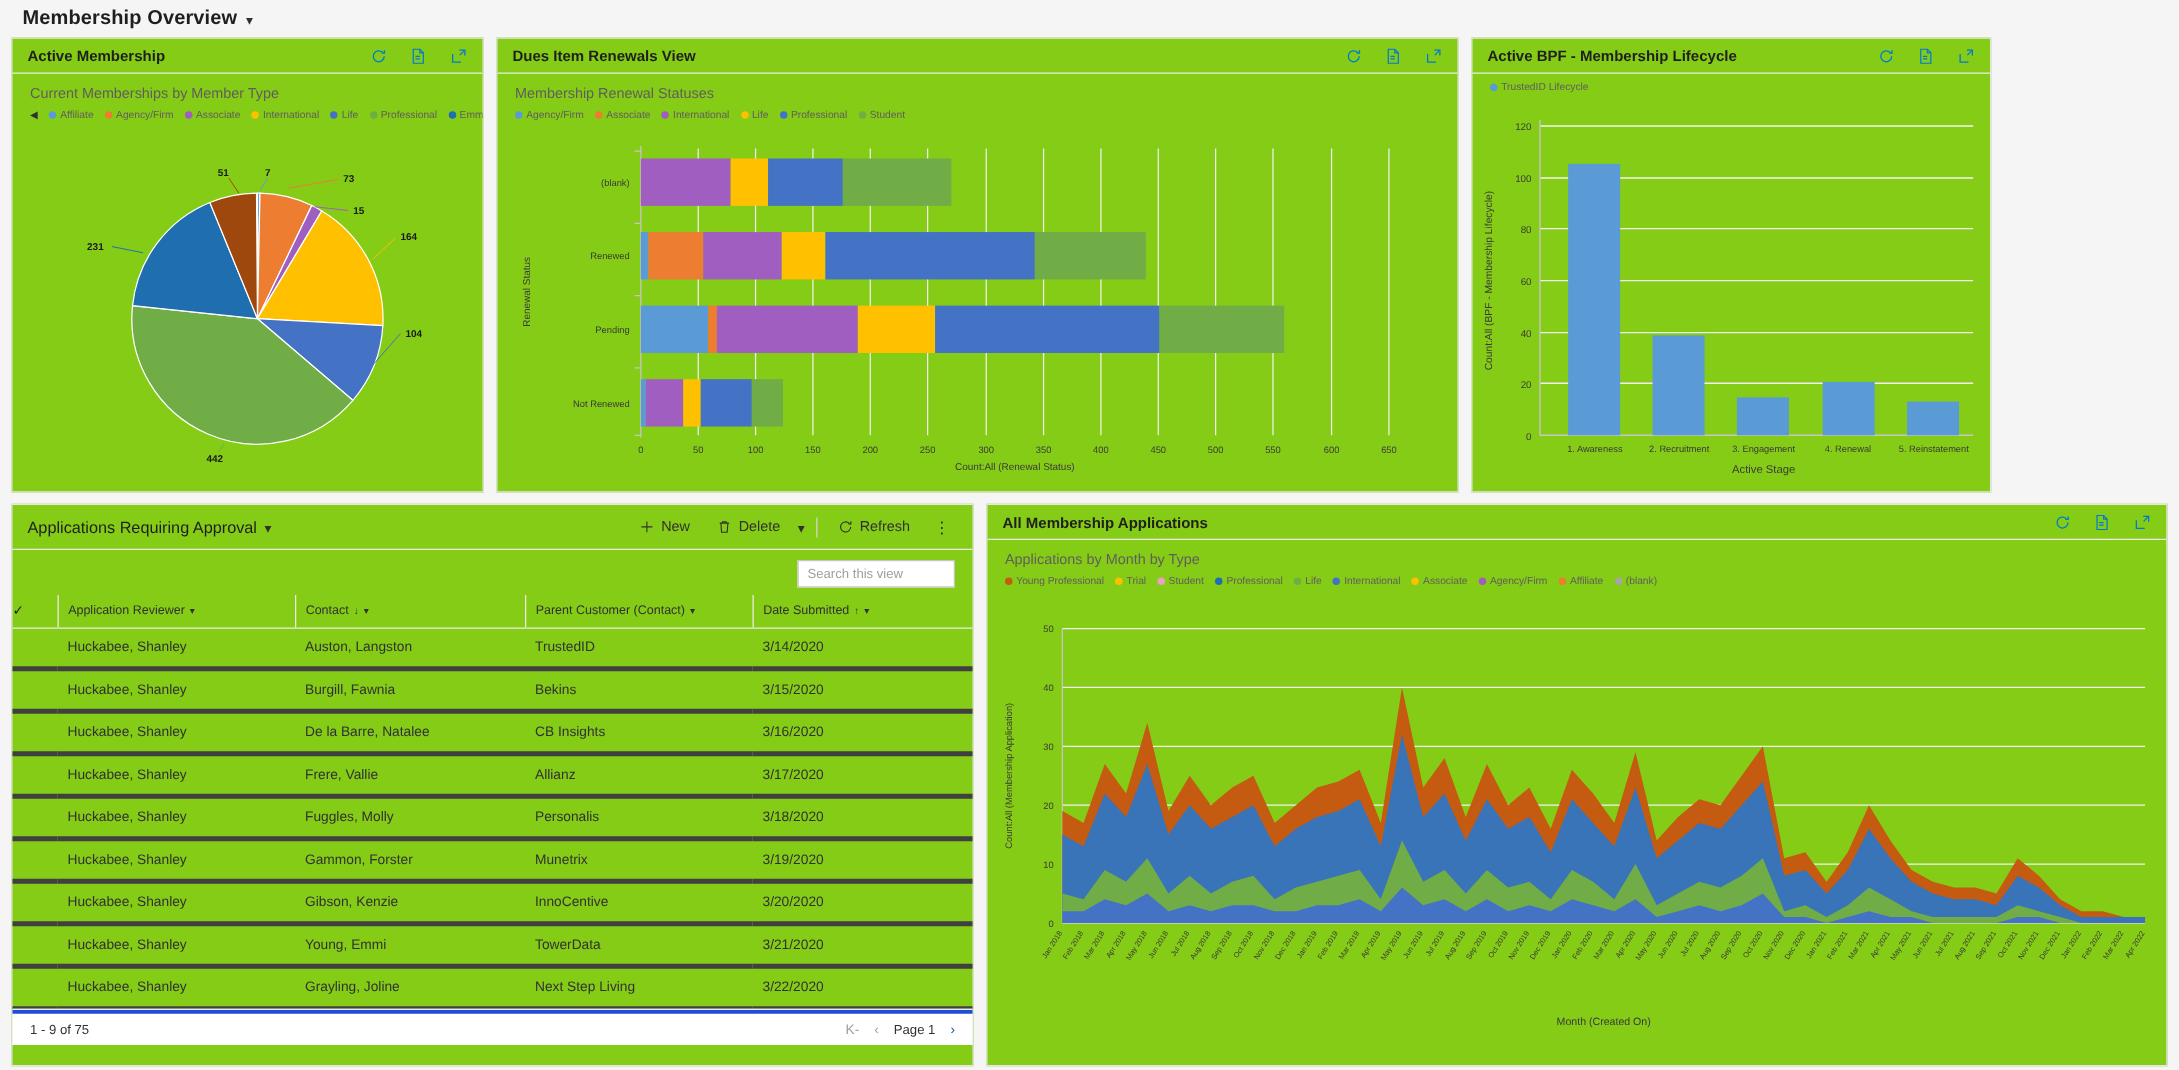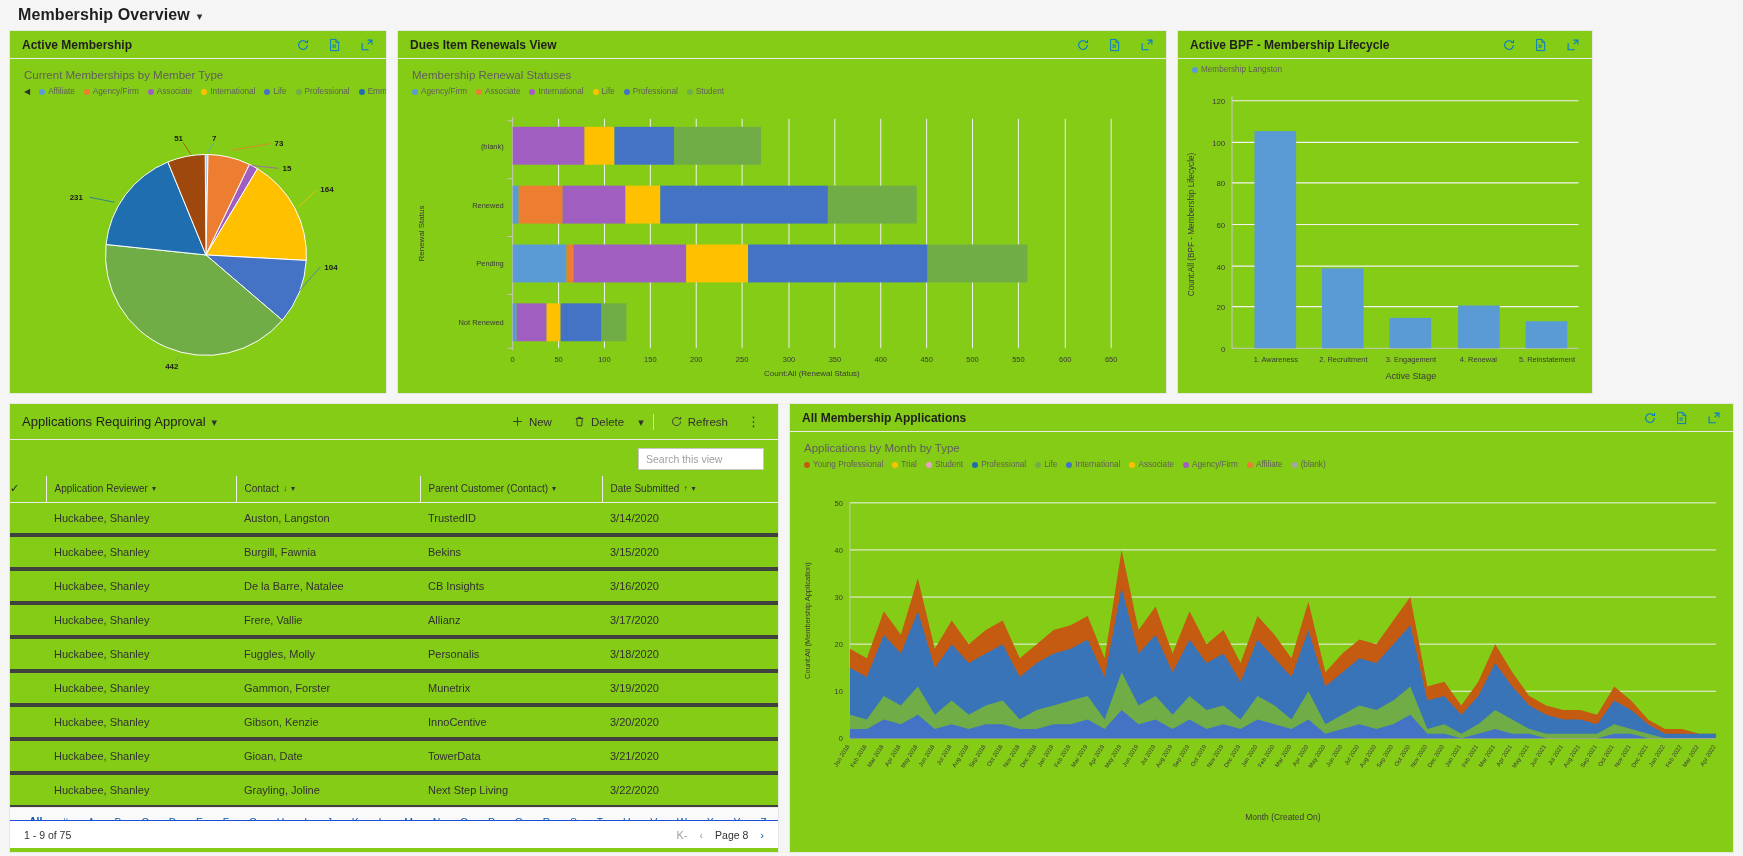--- a/index.html
+++ b/index.html
@@ -89,23 +89,23 @@
   .cv { font-size: 8px; color: #323130; }
 
   .alphabar {
     display: flex; align-items: center; justify-content: space-between;
     padding: 5px 6px 5px 14px; background: #fafafa; border-top: 1px solid #edebe9;
     position: absolute; left: 0; right: 0; bottom: 16px;
   }
   .alpha { font-size: 10.5px; color: #0f5ba7; padding: 2px 5px; }
   .alpha.active { font-weight: 700; border-bottom: 2px solid #0f5ba7; color: #0f5ba7; }
   .statusbar {
-    position: absolute; left: 0; right: 0; bottom: 4px; height: 28px;
+    position: absolute; left: 0; right: 0; bottom: 16px; height: 28px;
     display: flex; align-items: center; padding: 0 14px;
-    border-top: 1px solid #1d4ed8; background: #fff; text-align: center;
+    border-top: 3px solid #1d4ed8; background: #fff; text-align: center;
   }
   .reccount { font-size: 10.5px; color: #323130; }
   .pager { margin-left: auto; display: flex; align-items: center; gap: 12px; font-size: 10.5px; color: #323130; }
   .pgbtn { color: #a19f9d; font-size: 11px; }
   .pgbtn.on { color: #0f5ba7; }
 </style>
 </head>
 <body>
 
 <div class="page-header">
@@ -386,21 +386,21 @@
                 <path d="M2.4 6v7.4h7.6"></path>
                 <path d="M8.6 2.4h5v5"></path>
                 <path d="M13.4 2.6L9 7"></path>
               </svg>
             </span>
         </span>
       </div>
       <div class="legend">
         <span class="lg">
             <i class="dot" style="background:#5b9bd5"></i>
-            <span>Membership Langston</span>
+            <span>TrustedID Lifecycle</span>
           </span>
       </div>
       <div class="plot">
         <svg viewBox="0 0 368 272" style="position:absolute;inset:0;width:100%;height:100%">
 
           <g stroke="#f3f2f1" stroke-width="1">
             <line x1="48" y1="18" x2="356" y2="18"></line>
             <line x1="48" y1="55" x2="356" y2="55"></line>
             <line x1="48" y1="91" x2="356" y2="91"></line>
             <line x1="48" y1="128" x2="356" y2="128"></line>
@@ -566,21 +566,21 @@
             <tr>
               <td class="ckcol"></td>
               <td class="lnk">Huckabee, Shanley</td>
               <td class="lnk">Gibson, Kenzie</td>
               <td class="lnk">InnoCentive</td>
               <td>3/20/2020</td>
             </tr>
             <tr>
               <td class="ckcol"></td>
               <td class="lnk">Huckabee, Shanley</td>
-              <td class="lnk">Gioan, Date</td>
+              <td class="lnk">Young, Emmi</td>
               <td class="lnk">TowerData</td>
               <td>3/21/2020</td>
             </tr>
             <tr>
               <td class="ckcol"></td>
               <td class="lnk">Huckabee, Shanley</td>
               <td class="lnk">Grayling, Joline</td>
               <td class="lnk">Next Step Living</td>
               <td>3/22/2020</td>
             </tr>
@@ -616,21 +616,21 @@
           <span class="alpha">X</span>
           <span class="alpha">Y</span>
           <span class="alpha">Z</span>
         </div>
 
       <div class="statusbar">
         <span class="reccount">1 - 9 of 75</span>
         <span class="pager">
           <span class="pgbtn">K-</span>
           <span class="pgbtn">‹</span>
-          <span>Page 8</span>
+          <span>Page 1</span>
           <span class="pgbtn on">›</span>
         </span>
       </div>
     </div>
 
     <div class="card" style="width:945px">
       <div class="card-head">
         <span class="card-title">All Membership Applications</span>
         <span class="card-actions">
           <span class="icn">

